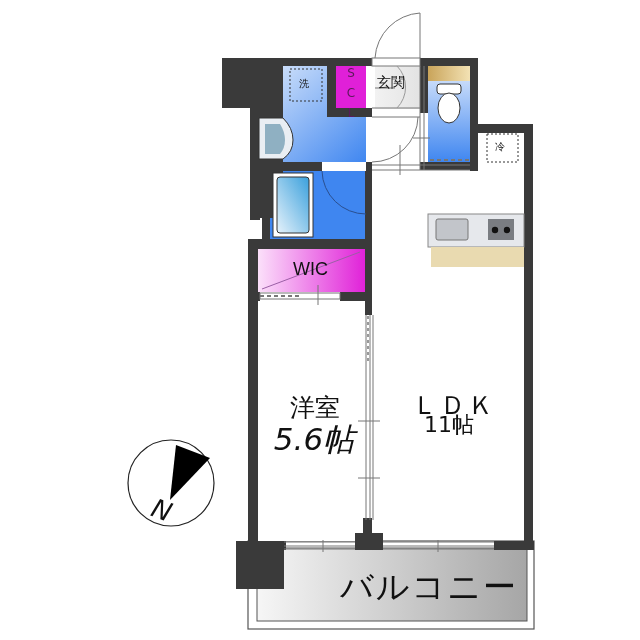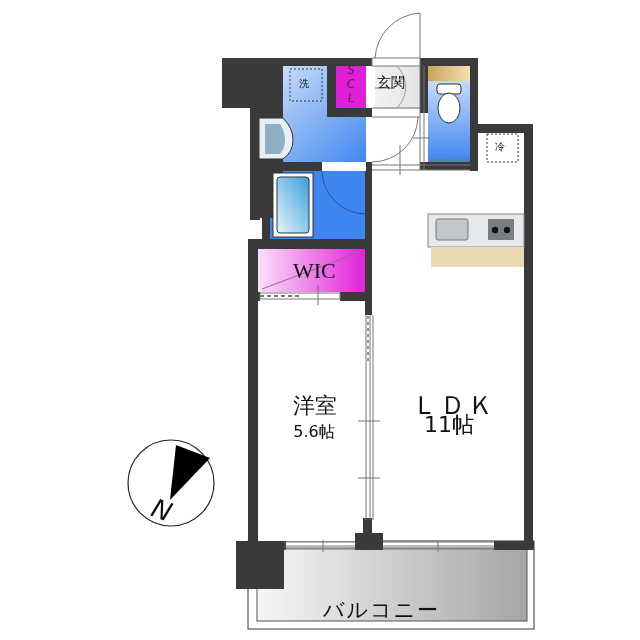--- a/index.html
+++ b/index.html
@@ -189,22 +189,22 @@
     <rect x="431" y="247" width="93" height="20" fill="#e9dab0"></rect>
   </g>
 
   <g>
     <circle cx="171" cy="483" r="43" fill="#fff" stroke="#222" stroke-width="1.2"></circle>
     <polygon points="176,445 210,458 170,500" fill="#000"></polygon>
   </g>
 </svg>
 
 <div class="lbl" style="left:299px;top:79px;font-size:10px;">洗</div>
-<div class="lbl" style="left:345px;top:63px;width:12px;font-size:12px;line-height:14px;color:#5a1a5a;word-break:break-all;white-space:normal;text-align:center;font-style:italic;">SCL</div>
+<div class="lbl" style="left:345px;top:63px;width:12px;font-size:12px;line-height:20px;color:#5a1a5a;word-break:break-all;white-space:normal;text-align:center;">SCL</div>
 <div class="lbl" style="left:377px;top:75px;font-size:14px;">玄関</div>
 <div class="lbl" style="left:495px;top:142px;font-size:10px;">冷</div>
-<div class="lbl" style="left:293px;top:260px;font-size:22px;font-family:Liberation Serif, serif;">WIC</div>
-<div class="lbl lbl-room" style="left:270px;top:395px;width:90px;font-size:22px;">洋室</div>
-<div class="lbl lbl-room" style="left:264px;top:424px;width:100px;font-size:16px;">5.6帖</div>
+<div class="lbl" style="left:293px;top:260px;font-size:18px;font-family:Liberation Sans, sans-serif;">WIC</div>
+<div class="lbl lbl-room" style="left:270px;top:395px;width:90px;font-size:25px;">洋室</div>
+<div class="lbl lbl-room" style="left:264px;top:424px;width:100px;font-size:31px;font-style:italic;">5.6帖</div>
 <div class="lbl lbl-room" style="left:404px;top:392px;width:100px;font-size:26px;letter-spacing:2px;">ＬＤＫ</div>
 <div class="lbl lbl-room" style="left:404px;top:414px;width:90px;font-size:22px;">11帖</div>
-<div class="lbl" style="left:323px;top:570px;font-size:21px;letter-spacing:2px;margin-top:30px;">バルコニー</div>
+<div class="lbl" style="left:340px;top:570px;font-size:33px;letter-spacing:2px;">バルコニー</div>
 <div class="lbl" style="left:152px;top:497px;font-size:26px;font-style:italic;transform:rotate(20deg);">N</div>
 
 </body></html>

